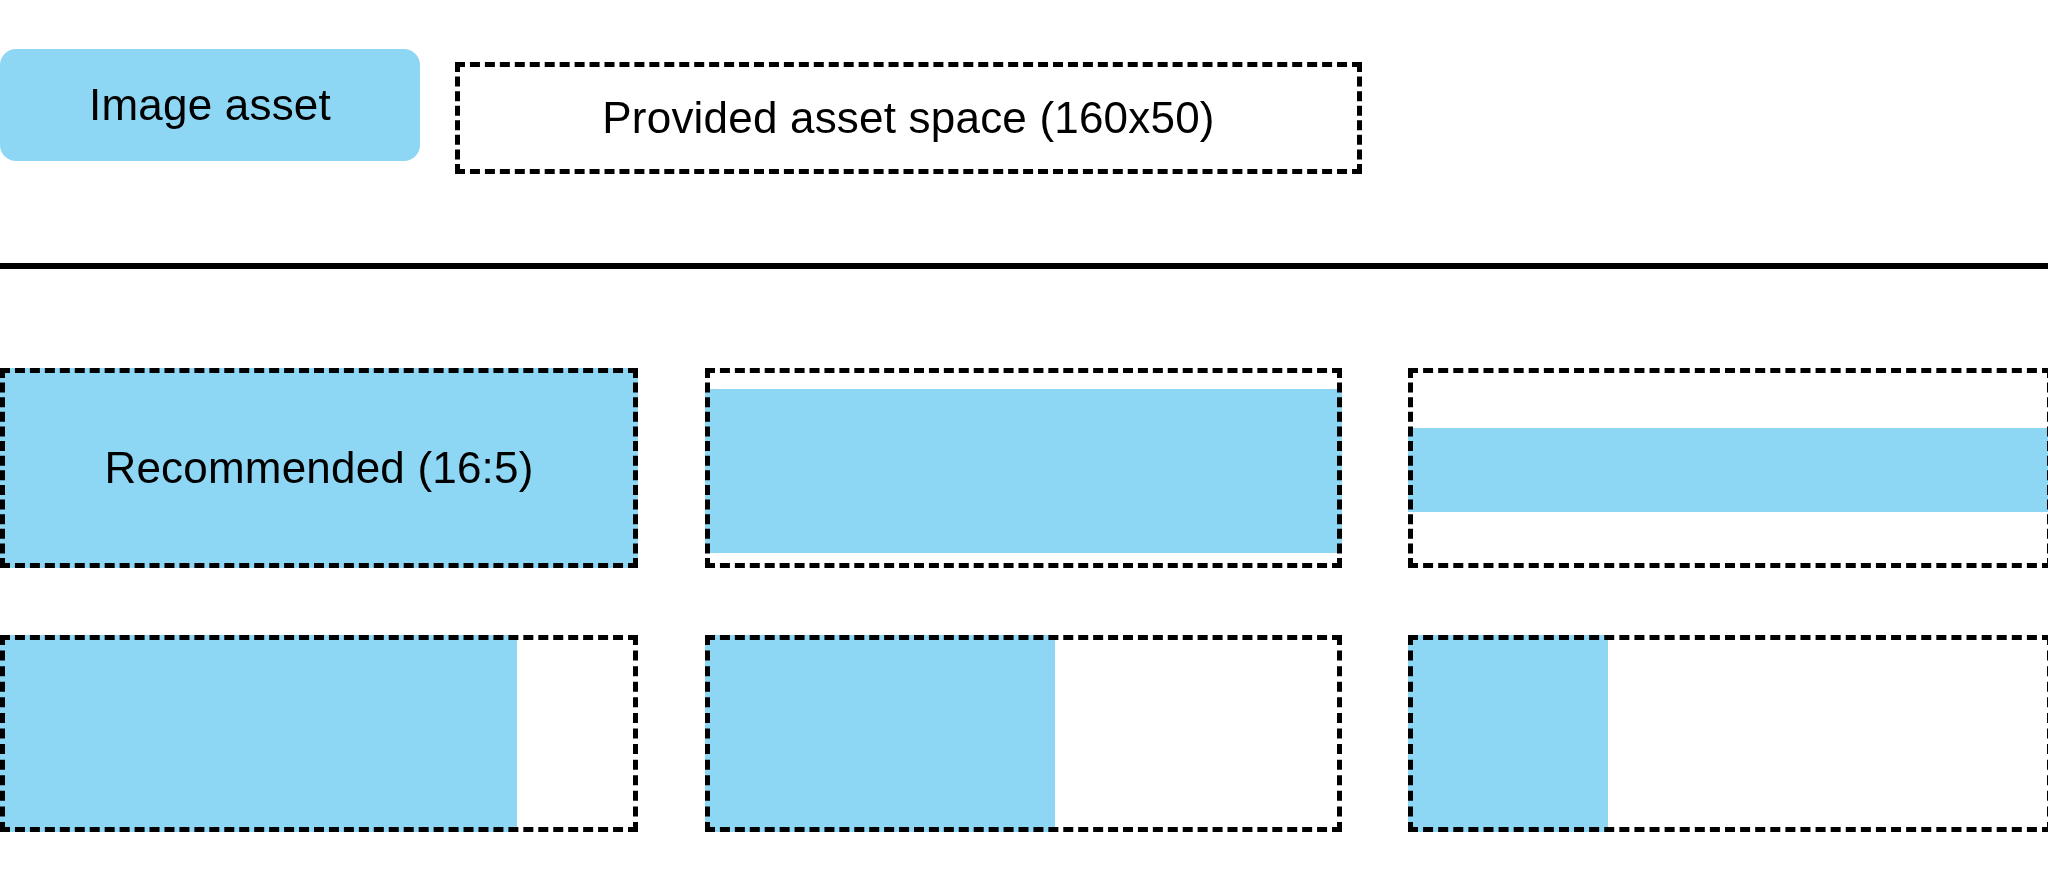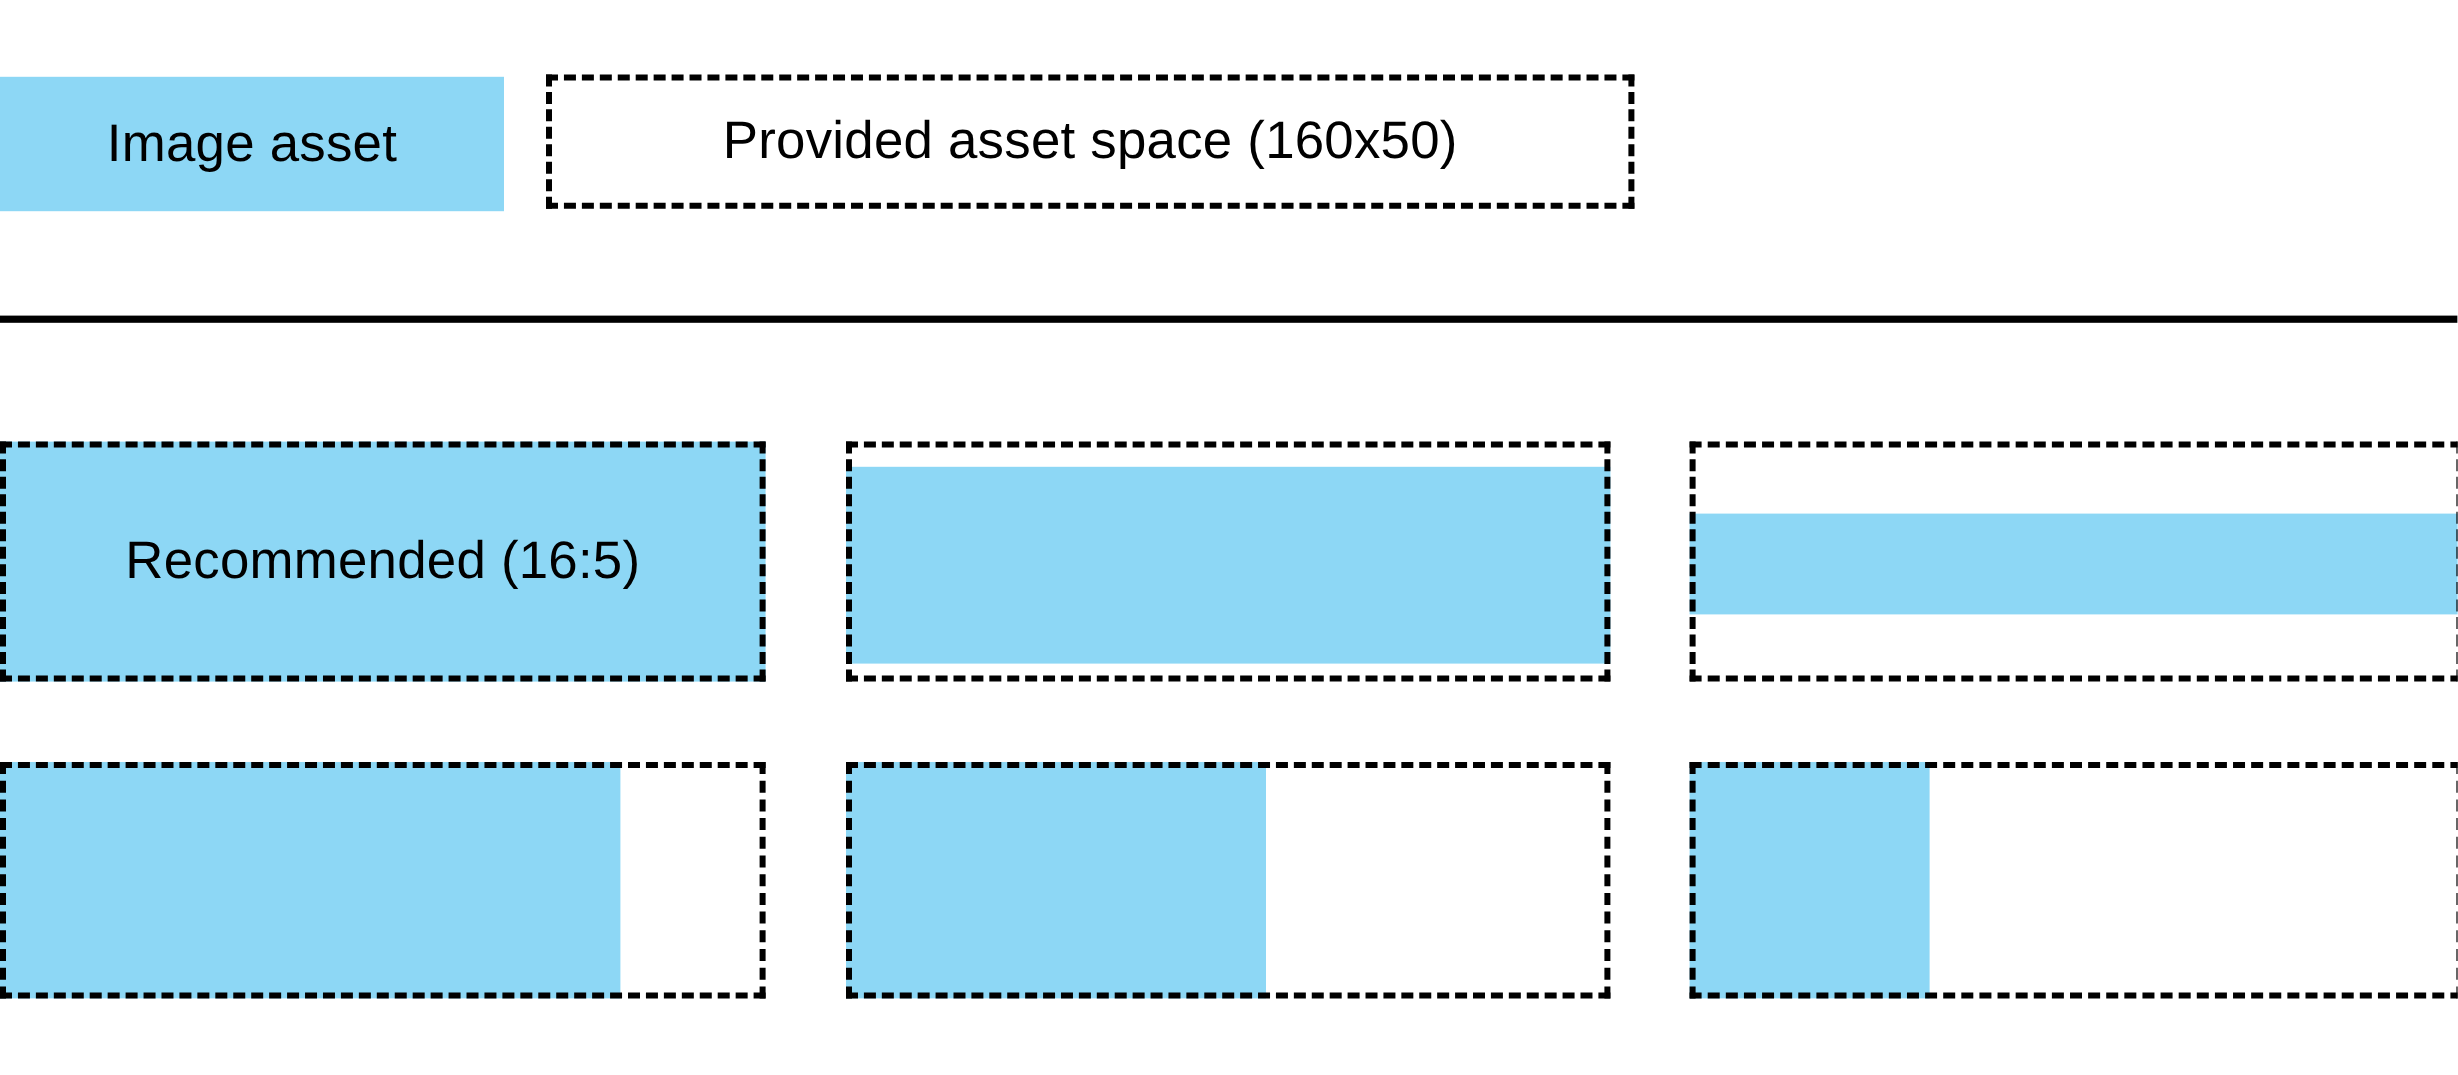--- a/index.html
+++ b/index.html
@@ -23,24 +23,24 @@
   .label {
     font-size: 44px;
     line-height: 1;
     letter-spacing: 0.2px;
     color: #000;
     white-space: nowrap;
   }
   
   .legend-asset {
     position: absolute;
-    left: 0; top: 64px;
+    left: 0; top: 49px;
     width: 420px; height: 112px;
     background: var(--asset-blue);
-    display: flex; align-items: center; justify-content: center;
+    display: flex; align-items: center; justify-content: center; border-radius: 16px;
   }
   .legend-header {
     position: absolute;
     left: 455px; top: 62px;
     width: 907px; height: 112px;
     border: 5px dashed var(--border-black);
     display: flex; align-items: center; justify-content: center;
   }
   
   .divider {

